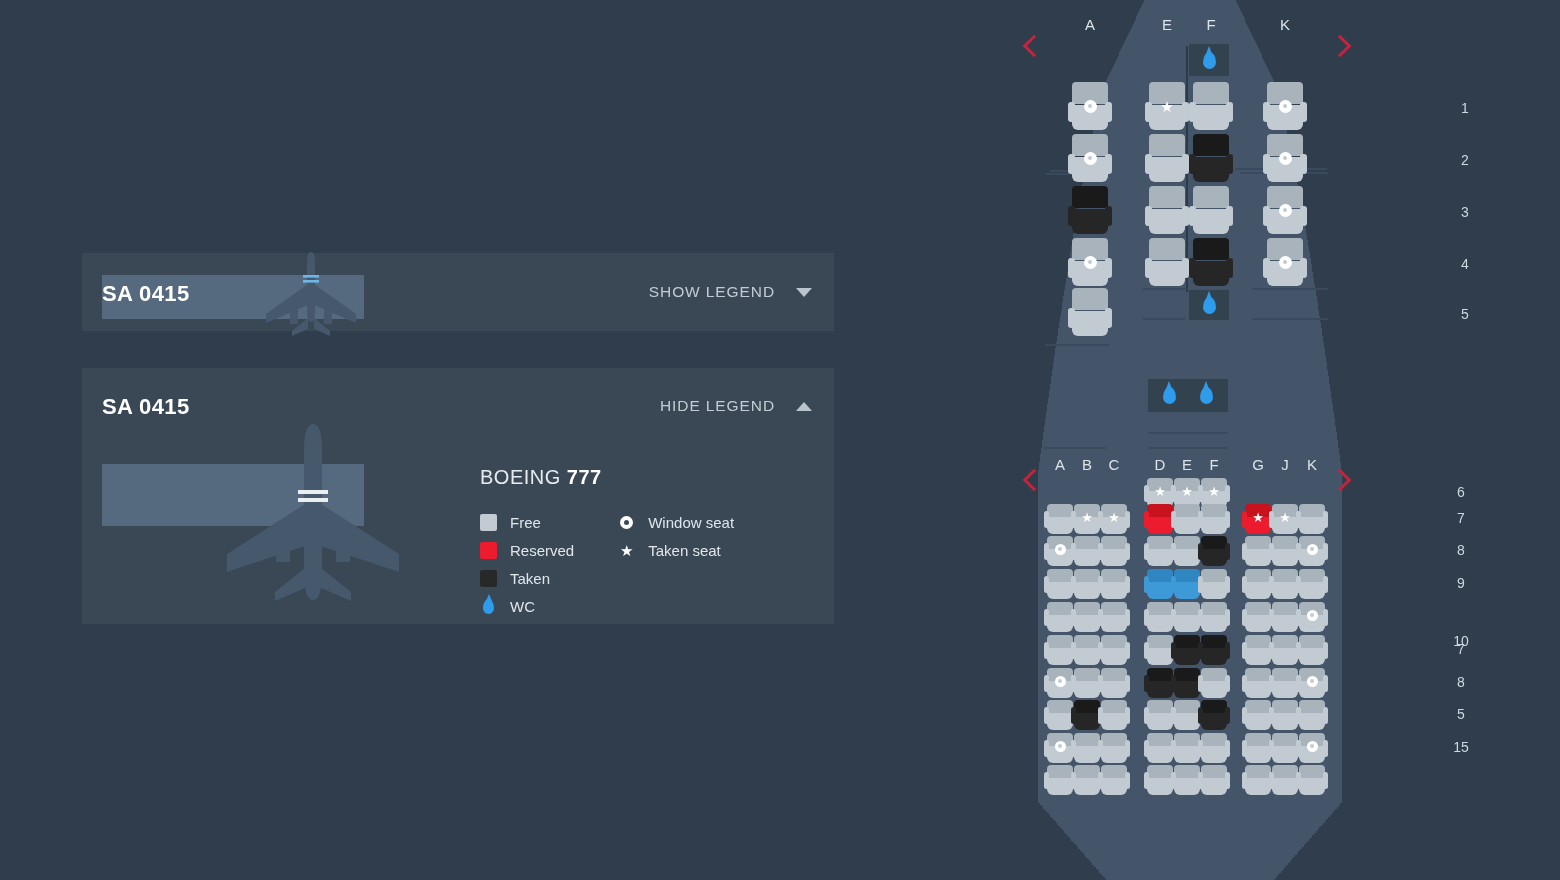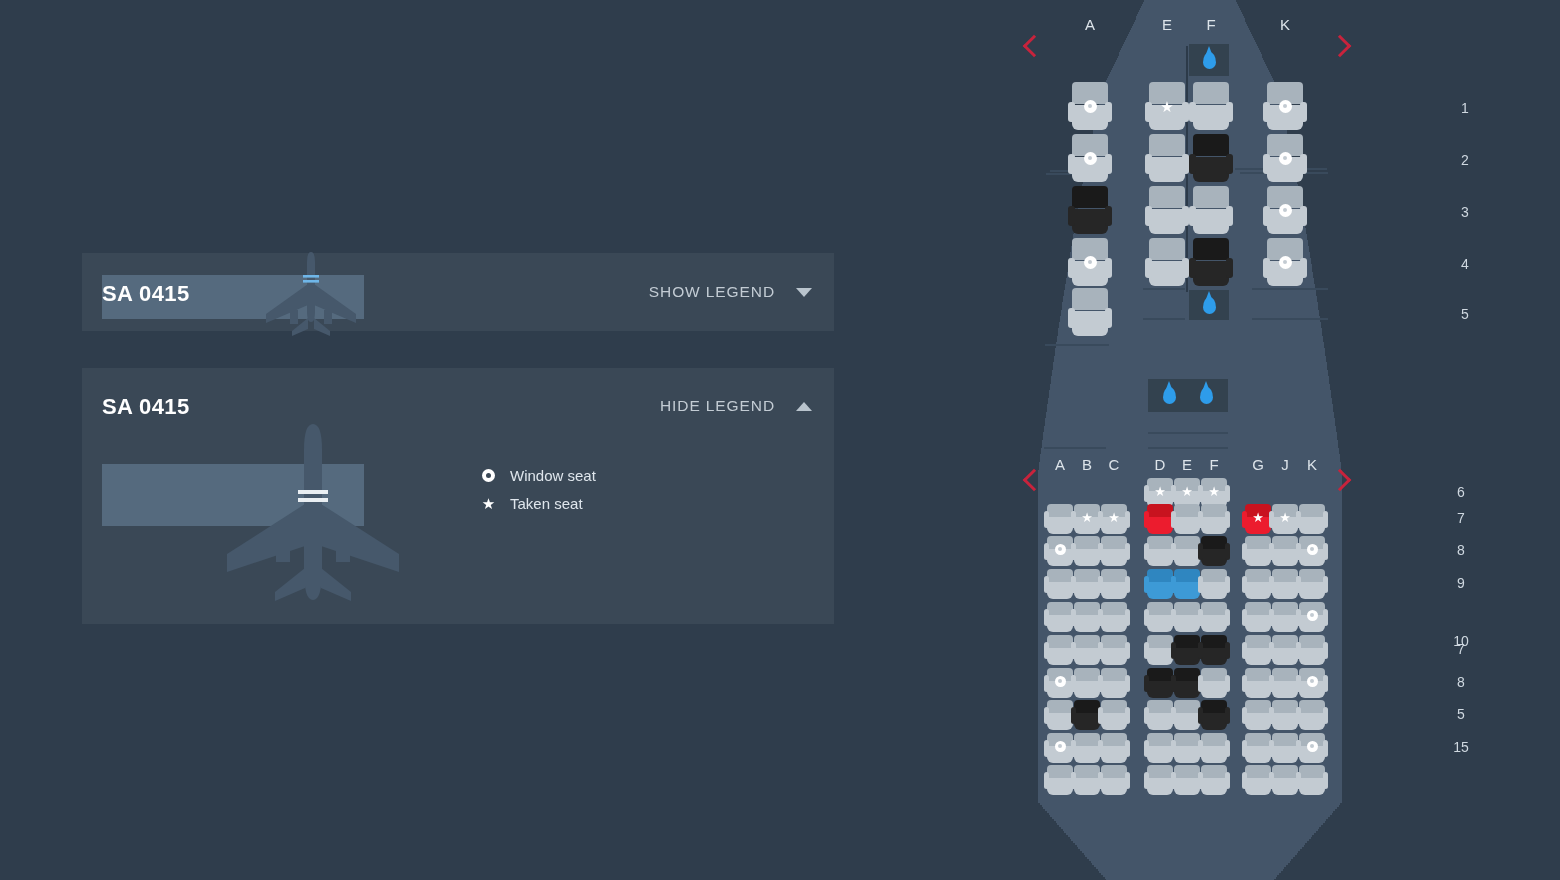--- a/index.html
+++ b/index.html
@@ -1239,21 +1239,42 @@
       <rect x="88" y="80" width="30" height="4" fill="#e9eef2"></rect>
     </svg>
 
     <div class="flight-no">SA 0415</div>
     <div class="legend-toggle">
       <span class="lt-label">HIDE LEGEND</span>
       <span class="tri tri-up"></span>
     </div>
 
     <div class="legend-body">
+      <div class="model"><span>BOEING</span> <b>777</b></div>
       <div class="legend-cols">
+        <div class="legend-col" id="legend-left">
+            <div class="leg-item">
+              <span class="sw" style="background:#c3cbd2"></span>
+              <span class="lbl">Free</span>
+            </div>
+            <div class="leg-item">
+              <span class="sw" style="background:#ec1c2e"></span>
+              <span class="lbl">Reserved</span>
+            </div>
+            <div class="leg-item">
+              <span class="sw" style="background:#282828"></span>
+              <span class="lbl">Taken</span>
+            </div>
+            <div class="leg-item">
+              <span class="ic">
+                <span class="drop"></span>
+              </span>
+              <span class="lbl">WC</span>
+            </div>
+          </div>
         <div class="legend-col" id="legend-right">
             <div class="leg-item">
               <span class="ic">
                 <span class="win-dot"></span>
               </span>
               <span class="lbl">Window seat</span>
             </div>
             <div class="leg-item">
               <span class="ic">
                 <span class="star-ic">★</span>

